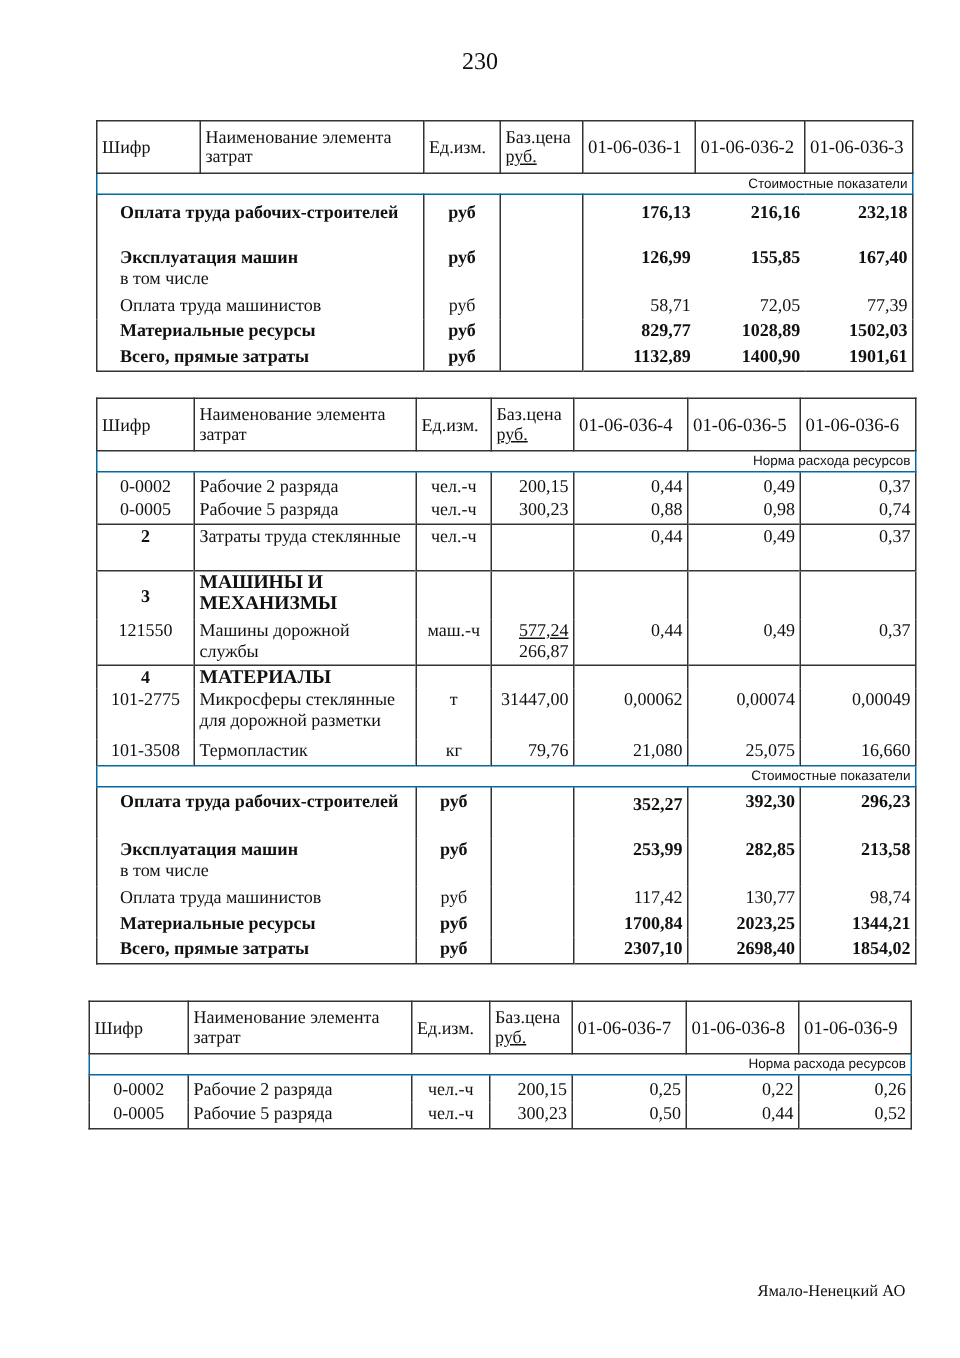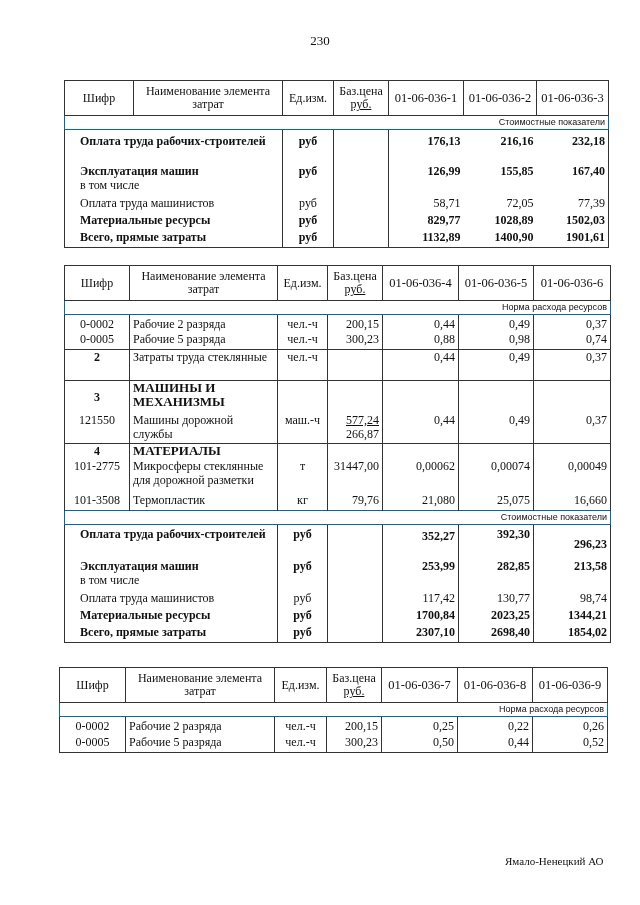--- a/index.html
+++ b/index.html
@@ -1,28 +1,28 @@
 <!DOCTYPE html>
 <html><head>
 <meta charset="utf-8">
 <style>
   html, body { margin: 0; padding: 0; background: #ffffff; }
   body {
     width: 640px; height: 905px; position: relative; overflow: hidden;
     font-family: "Liberation Serif", "DejaVu Serif", serif;
     color: #111; font-size: 12px;
   }
-  .page-num { position: absolute; top: 33px; left: 0; width: 640px; text-align: center; font-size: 13px; }
+  .page-num { position: absolute; top: 33px; left: 0; width: 640px; text-align: center; font-size: 16px; }
   .footer { position: absolute; top: 855px; left: 505px; font-size: 11px; }
   table.rt {
     position: absolute; border-collapse: collapse; table-layout: fixed;
     font-size: 12px; line-height: 14px;
   }
   table.rt td { padding: 0 3px; vertical-align: top; }
-  table.rt .hdr td { border: 1px solid #333; vertical-align: middle; text-align: center; height: 34px; line-height: 13px; }
+  table.rt .hdr td { border: 1px solid #333; vertical-align: middle; text-align: left; height: 34px; line-height: 13px; }
   table.rt .hdr td.code { font-size: 12.5px; }
   .u { text-decoration: underline; }
   .section td { border: 1px solid #0369a1; height: 13px; font-family: "Liberation Sans", "DejaVu Sans", sans-serif; font-size: 9px; text-align: right; line-height: 13px; padding-right: 6px; }
   .b { font-weight: bold; }
   .r { text-align: right; }
   .c { text-align: center; }
   .bl { border-left: 1px solid #333; }
   .br { border-right: 1px solid #333; }
   .bt { border-top: 1px solid #333; }
   .bb { border-bottom: 1px solid #333; }
@@ -206,21 +206,21 @@
   <tr class="section">
         <td colspan="7">Стоимостные показатели</td>
       </tr>
 
   <tr>
     <td class="bl b ind" colspan="2" style="padding-top:2px;height:32px">Оплата труда рабочих-строителей</td>
     <td class="bl b c" style="padding-top:2px">руб</td>
     <td class="bl"></td>
     <td class="bl b r" style="padding-top:4px">352,27</td>
     <td class="bl b r" style="padding-top:2px">392,30</td>
-    <td class="bl br b r" style="padding-top:12px">296,23</td>
+    <td class="bl br b r" style="padding-top:2px">296,23</td>
   </tr>
   <tr>
     <td class="bl ind" colspan="2" style="height:32px"><span class="b">Эксплуатация машин</span><br><span>в том числе</span></td>
     <td class="bl b c">руб</td>
     <td class="bl"></td>
     <td class="bl b r">253,99</td>
     <td class="bl b r">282,85</td>
     <td class="bl br b r">213,58</td>
   </tr>
   <tr>

